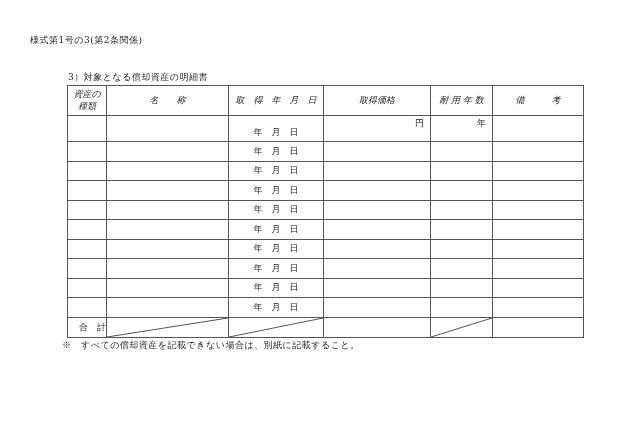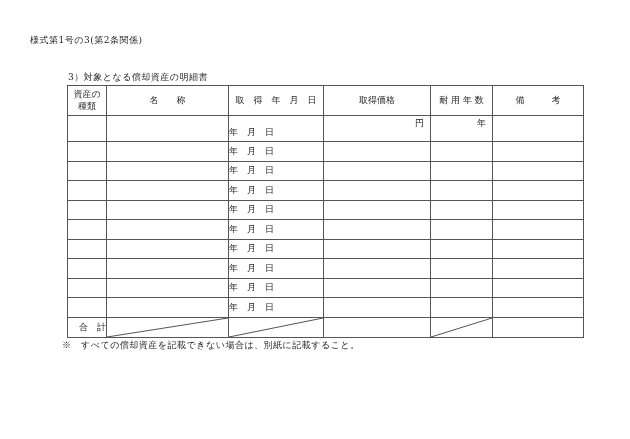--- a/index.html
+++ b/index.html
@@ -39,31 +39,31 @@
   }
   .asset-table th,
   .asset-table td {
     border: 1px solid #555555;
     padding: 0;
     font-weight: normal;
     color: #1f1f1f;
     overflow: hidden;
     white-space: nowrap;
   }
-  tr.header-row { height: 30px; }
+  tr.header-row { height: 30px; font-style: italic; }
   tr.header-row th {
     text-align: center;
     vertical-align: middle;
     line-height: 1.25;
   }
   tr.first-row { height: 26px; }
   tr.data-row { height: 19.5px; }
   tr.total-row { height: 20px; }
   td.date-cell {
-    text-align: left;
+    text-align: center;
     vertical-align: middle;
   }
   td.date-cell.tall {
     vertical-align: bottom;
     padding-bottom: 2px;
   }
   td.unit-cell {
     text-align: right;
     vertical-align: top;
     padding: 1px 6px 0 0;

